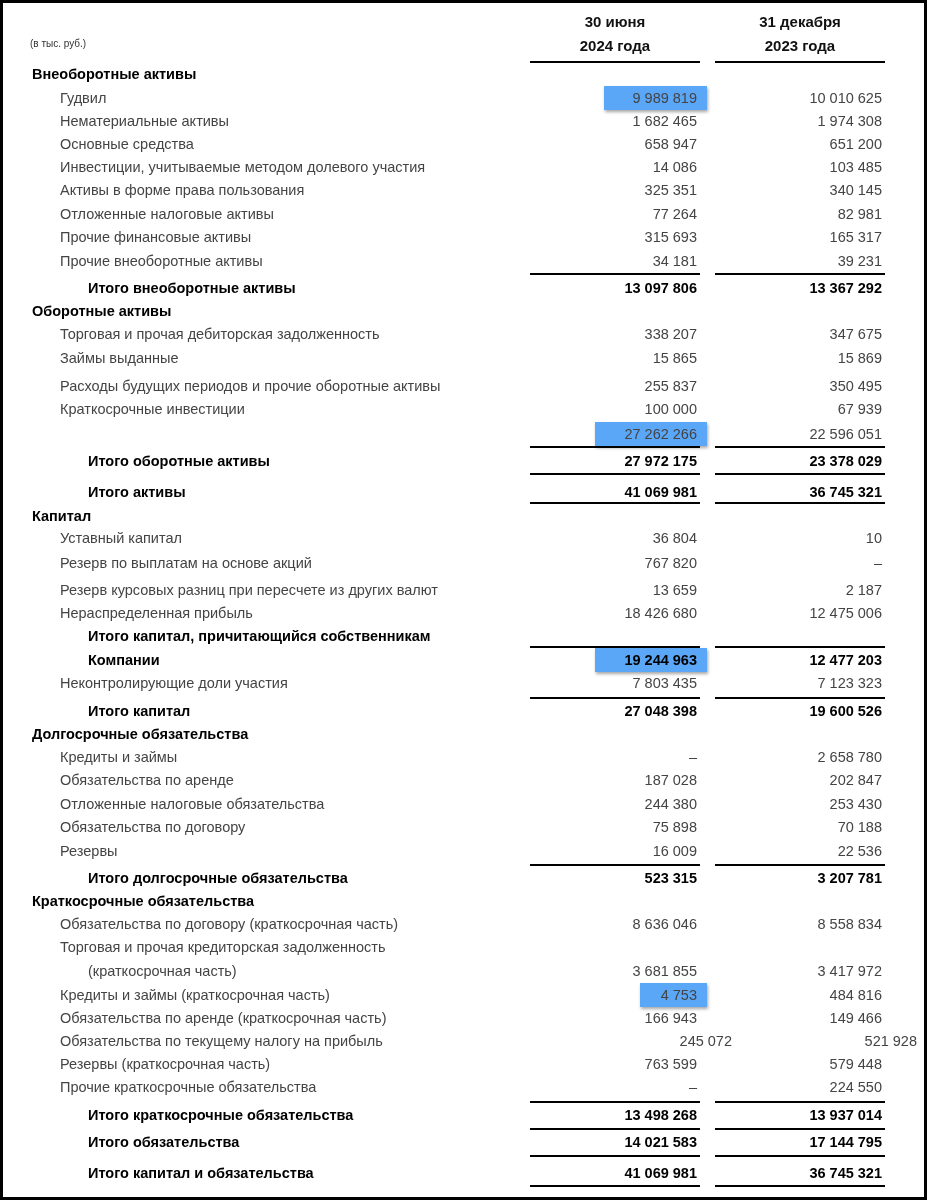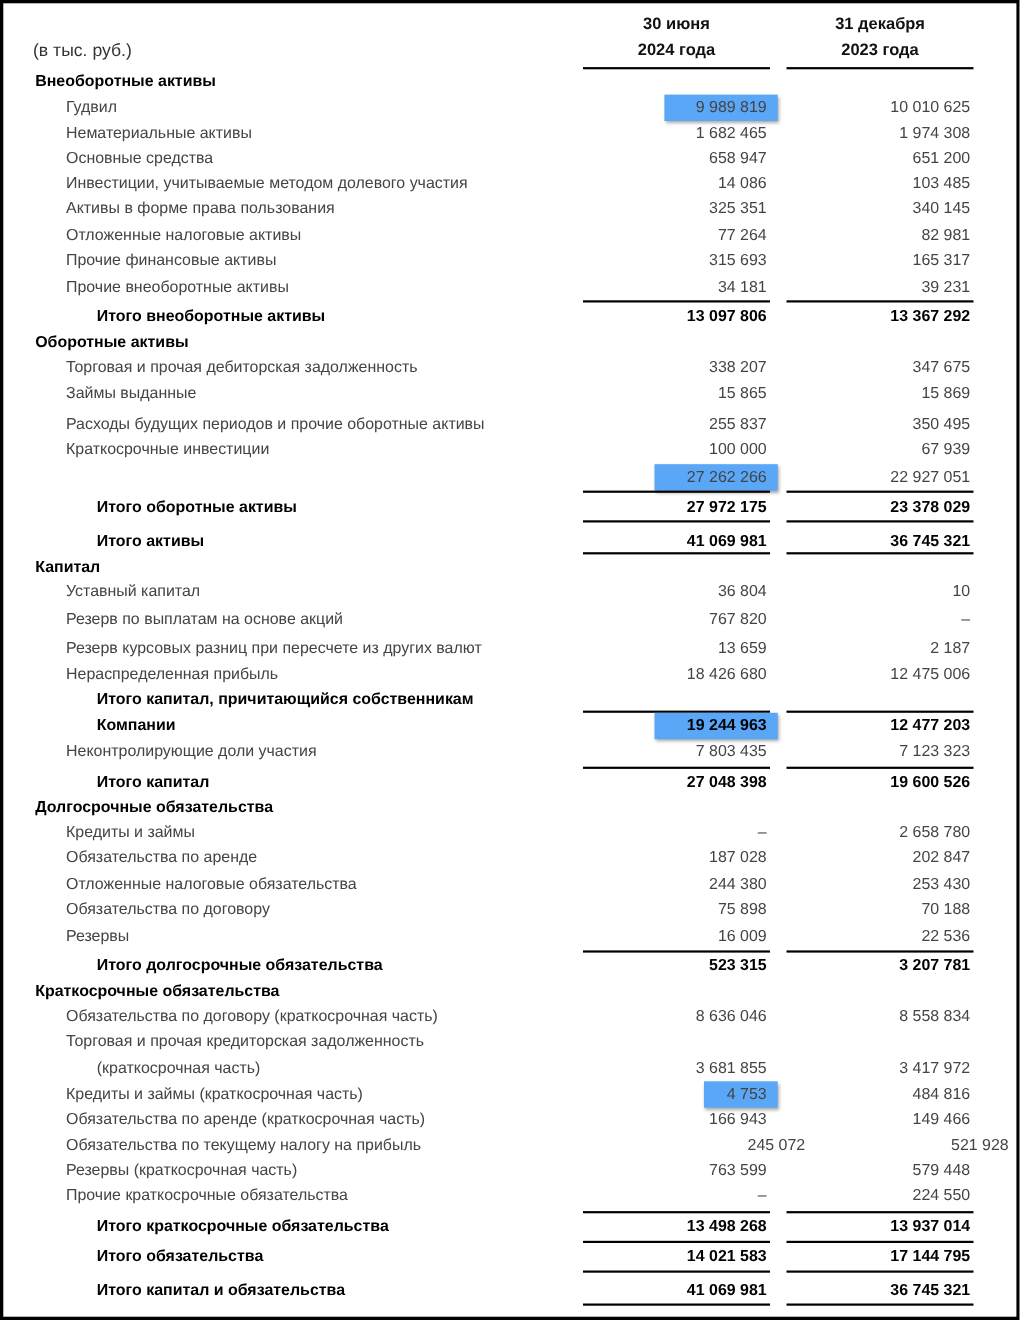--- a/index.html
+++ b/index.html
@@ -1,19 +1,19 @@
 <!DOCTYPE html>
 <html><head>
 <meta charset="utf-8">
 <style>
   html, body { margin:0; padding:0; background:#fff; }
   body { width:927px; height:1200px; position:relative; overflow:hidden; font-family:"Liberation Sans", sans-serif; }
   .frame { position:absolute; left:0; top:0; width:921px; height:1194px; border:3px solid #000; }
   .hdr { position:absolute; font-weight:bold; font-size:15px; color:#111; text-align:center; line-height:24px; }
-  .unit { position:absolute; left:30px; top:38px; font-size:16px; color:#333; }
+  .unit { position:absolute; left:30px; top:38px; font-size:10px; color:#333; }
   .hline { position:absolute; height:2px; background:#000; }
   .row { position:absolute; left:0; width:927px; height:22px; font-size:14.5px; line-height:22px; }
   .lbl { position:absolute; white-space:nowrap; color:#444; }
   .lbl.sec { left:32px; color:#000; font-weight:bold; }
   .lbl.item { left:60px; }
   .lbl.cont { left:88px; }
   .lbl.tot { left:88px; color:#000; font-weight:bold; }
   .v { position:absolute; text-align:right; color:#444; white-space:nowrap; }
   .v1 { right:230px; }
   .v2 { right:45px; }
@@ -108,21 +108,21 @@
       <span class="v v2">350 495</span>
     </div>
     <div class="row" style="top: 398px;">
       <span class="lbl item">Краткосрочные инвестиции</span>
       <span class="v v1">100 000</span>
       <span class="v v2">67 939</span>
     </div>
     <div class="hl" style="left: 595px; top: 422px; width: 112px; height: 24px;"></div>
     <div class="row" style="top: 423px;">
       <span class="v v1">27 262 266</span>
-      <span class="v v2">22 927 051</span>
+      <span class="v v2">22 596 051</span>
     </div>
     <div class="hline" style="left: 530px; top: 446px; width: 170px;"></div>
     <div class="hline" style="left: 715px; top: 446px; width: 170px;"></div>
     <div class="row totrow" style="top: 450px;">
       <span class="lbl tot">Итого оборотные активы</span>
       <span class="v v1">27 972 175</span>
       <span class="v v2">23 378 029</span>
     </div>
     <div class="hline" style="left: 530px; top: 473px; width: 170px;"></div>
     <div class="hline" style="left: 715px; top: 473px; width: 170px;"></div>

